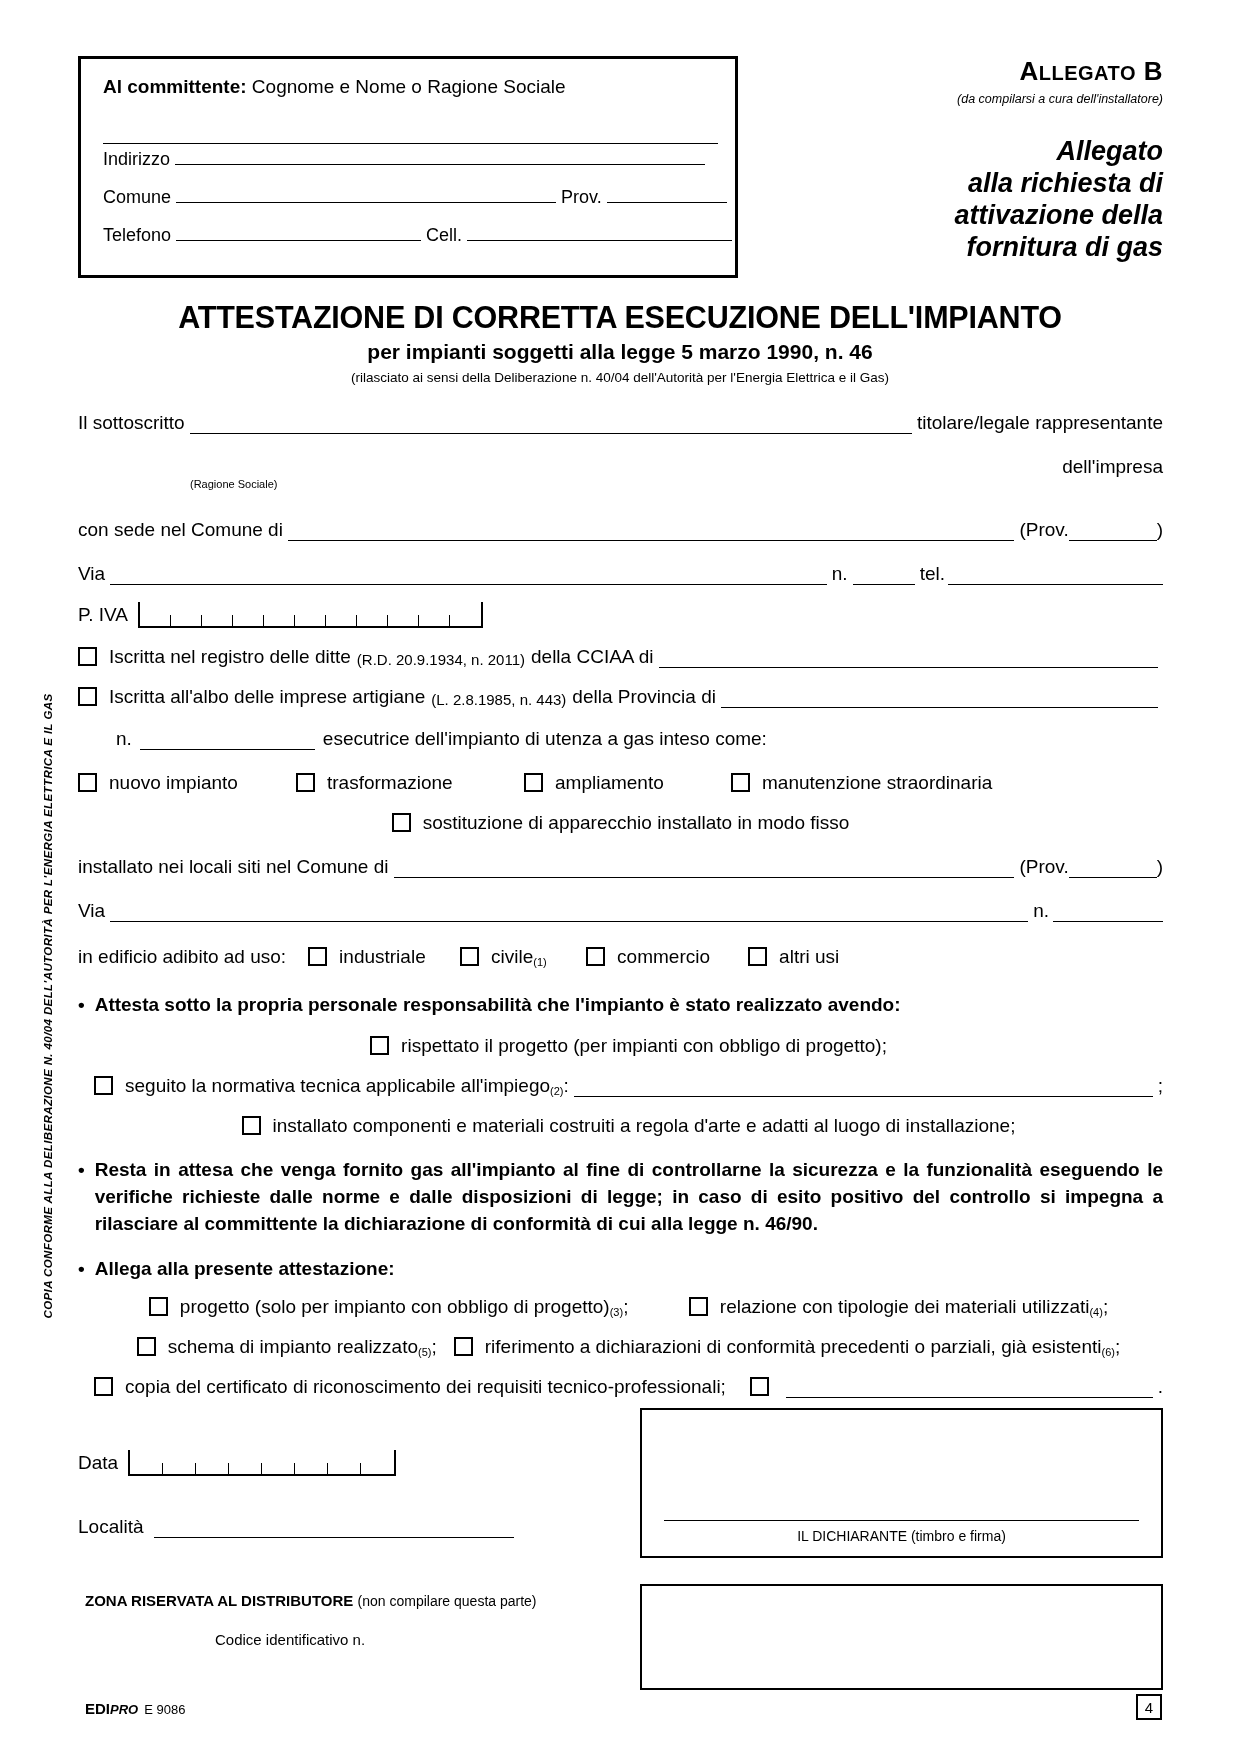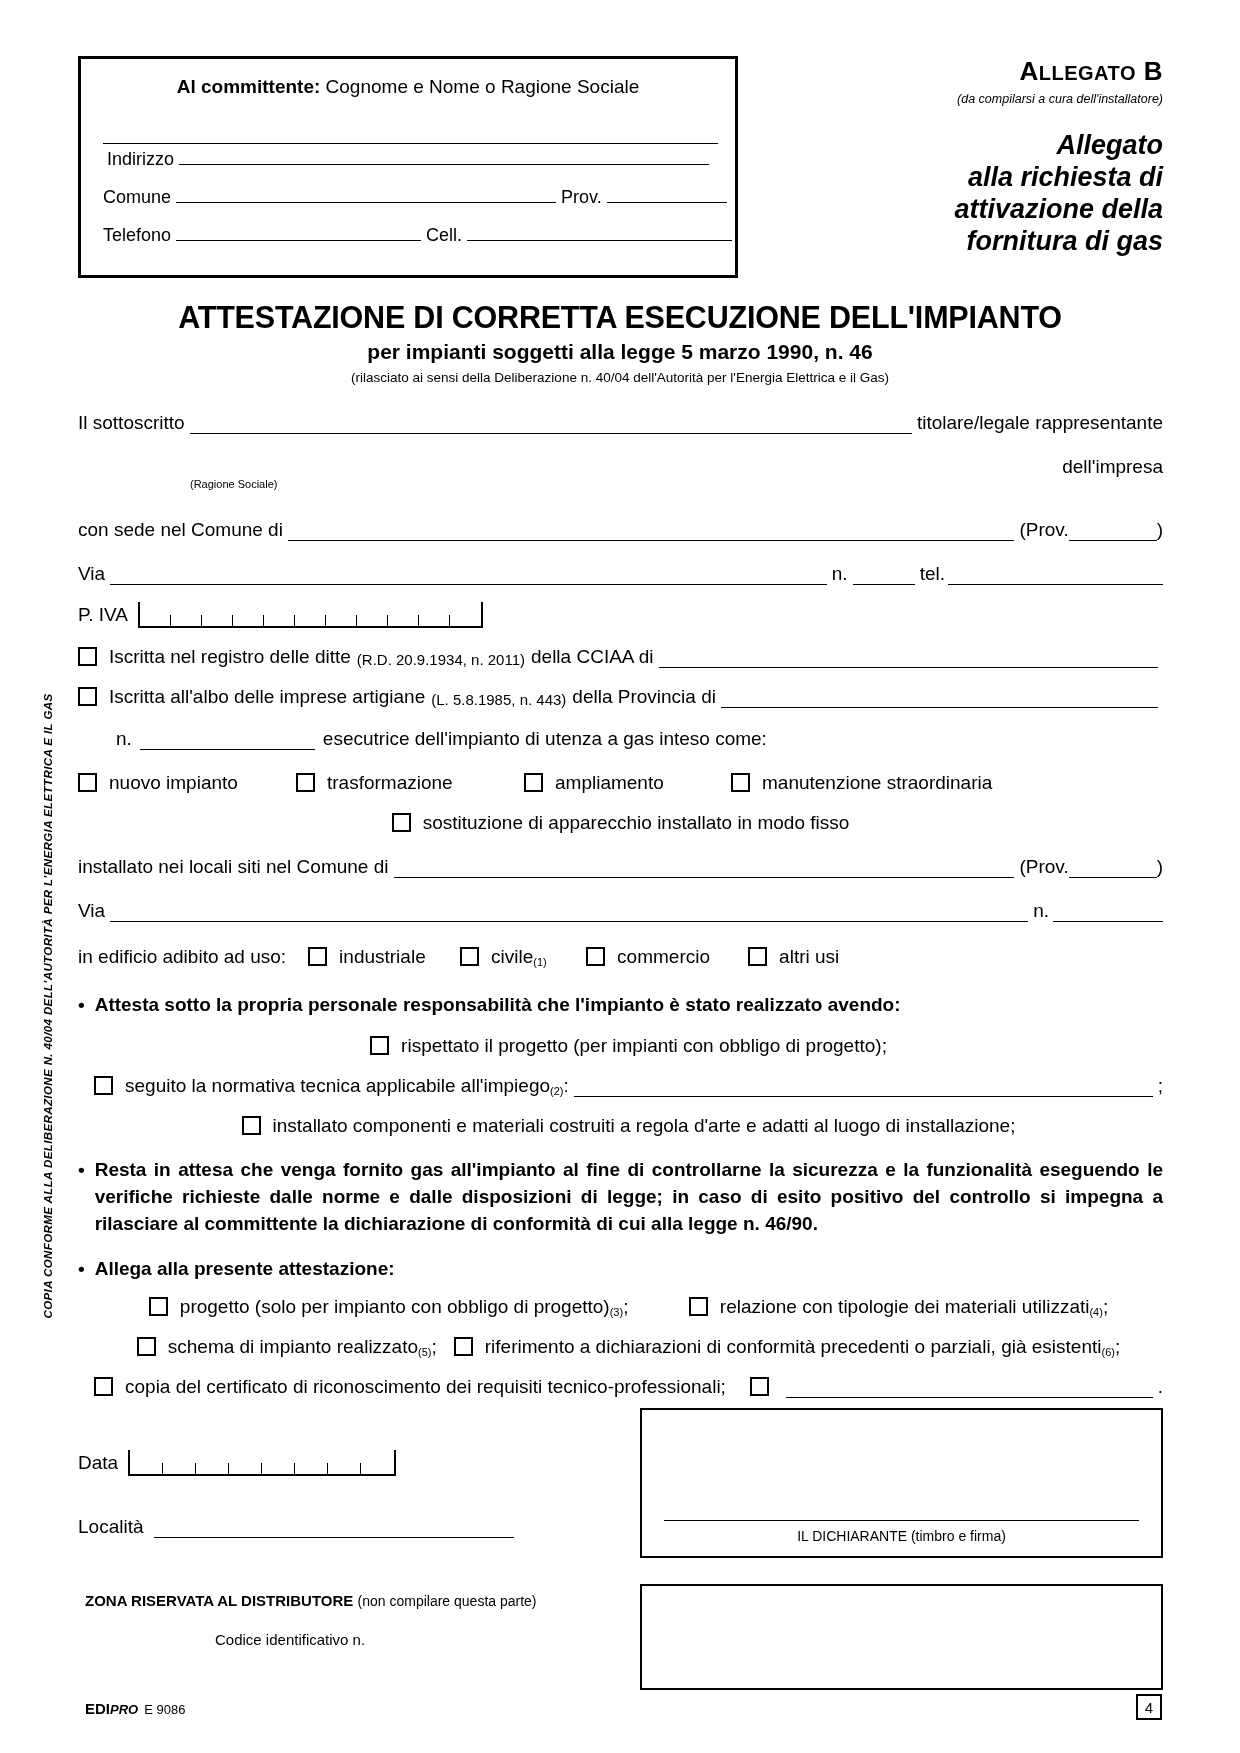--- a/index.html
+++ b/index.html
@@ -29,21 +29,20 @@
   
   .header-wrap {
     position: absolute; left: 78px; top: 56px;
     width: 1085px; height: 230px;
   }
   .committente-box {
     position: absolute; left: 0; top: 0;
     width: 660px; height: 222px;
     border: 3px solid #000;
     padding: 18px 22px 0 22px;
-    text-align: center;
   }
   .cb-title { font-size: 19px; line-height: 1.1; white-space: nowrap; }
   .cb-title b { font-weight: bold; }
   .cb-title span.lbl { font-weight: normal; }
   .dotline { display: inline-block; border-bottom: 1.6px solid #000; vertical-align: baseline; height: 15px; }
   .cb-row { font-size: 18px; white-space: nowrap; }
   .cb-row-1 { margin-top: 30px; }
   .cb-row-2 { margin-top: 0; }
   .cb-row-3 { margin-top: 17px; }
   .cb-row-4 { margin-top: 17px; }
@@ -52,21 +51,21 @@
     position: absolute; right: 0; top: 0; width: 400px; text-align: right;
   }
   .allegato-b {
     font-size: 26px; font-weight: bold; letter-spacing: 0.5px;
   }
   .allegato-b .sc { font-size: 20px; }
   .compilarsi {
     font-size: 12.5px; font-style: italic; margin-top: 5px;
   }
   .allegato-big {
-    margin-top: 24px;
+    margin-top: 30px;
     font-size: 27px; font-style: italic; font-weight: bold;
     line-height: 1.18; text-align: right;
   }
 
   
   .main-title {
     position: absolute; left: 0; top: 300px; width: 1240px;
     text-align: center; font-size: 30.5px; font-weight: bold;
     letter-spacing: -0.2px;
   }
@@ -280,21 +279,21 @@
       <span class="cbx"></span>
       <span class="txt">Iscritta nel registro delle ditte</span>
       <span class="small" style="margin-left:6px">(R.D. 20.9.1934, n. 2011)</span>
       <span class="txt" style="margin-left:6px">della CCIAA di</span>
       <span class="fill"></span>
     </div>
 
     <div class="cbrow">
       <span class="cbx"></span>
       <span class="txt">Iscritta all'albo delle imprese artigiane</span>
-      <span class="small" style="margin-left:6px">(L. 5.8.1985, n. 443)</span>
+      <span class="small" style="margin-left:6px">(L. 2.8.1985, n. 443)</span>
       <span class="txt" style="margin-left:6px">della Provincia di</span>
       <span class="fill"></span>
     </div>
 
     <div class="n-row">
       <span class="lbl">n.</span>
       <span class="fill-fixed" style="width:175px;margin:0 8px"></span>
       <span class="lbl">esecutrice dell'impianto di utenza a gas inteso come:</span>
     </div>
 

